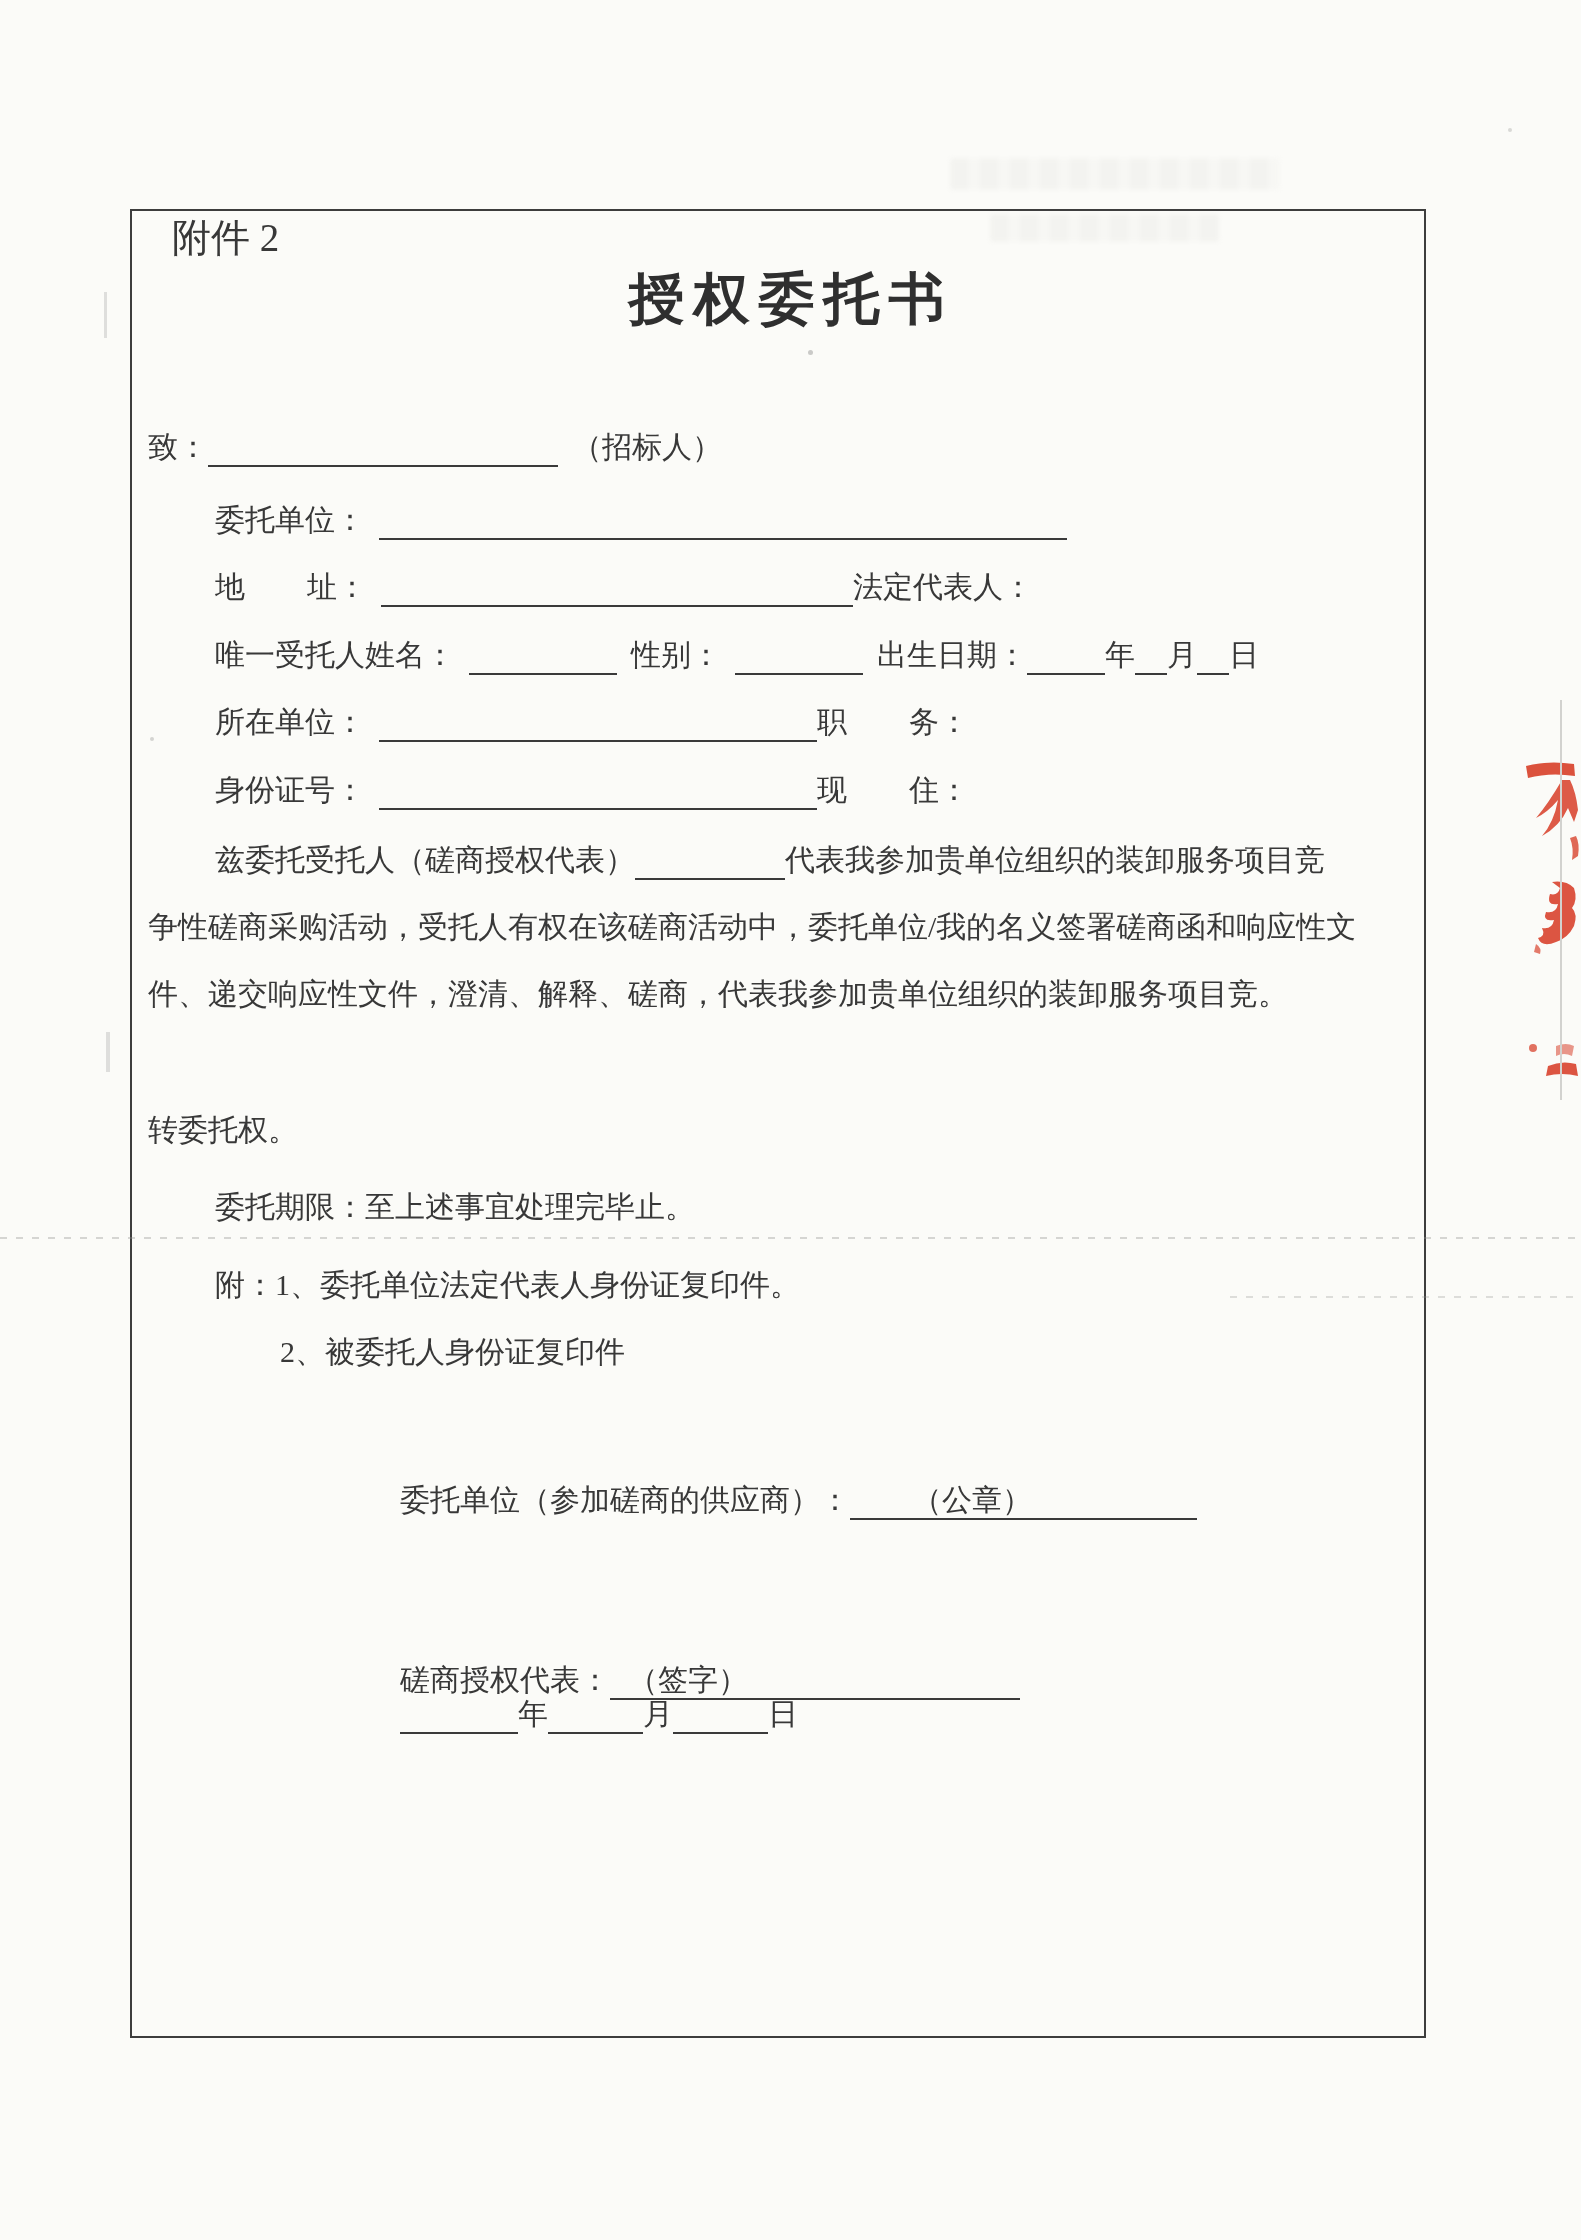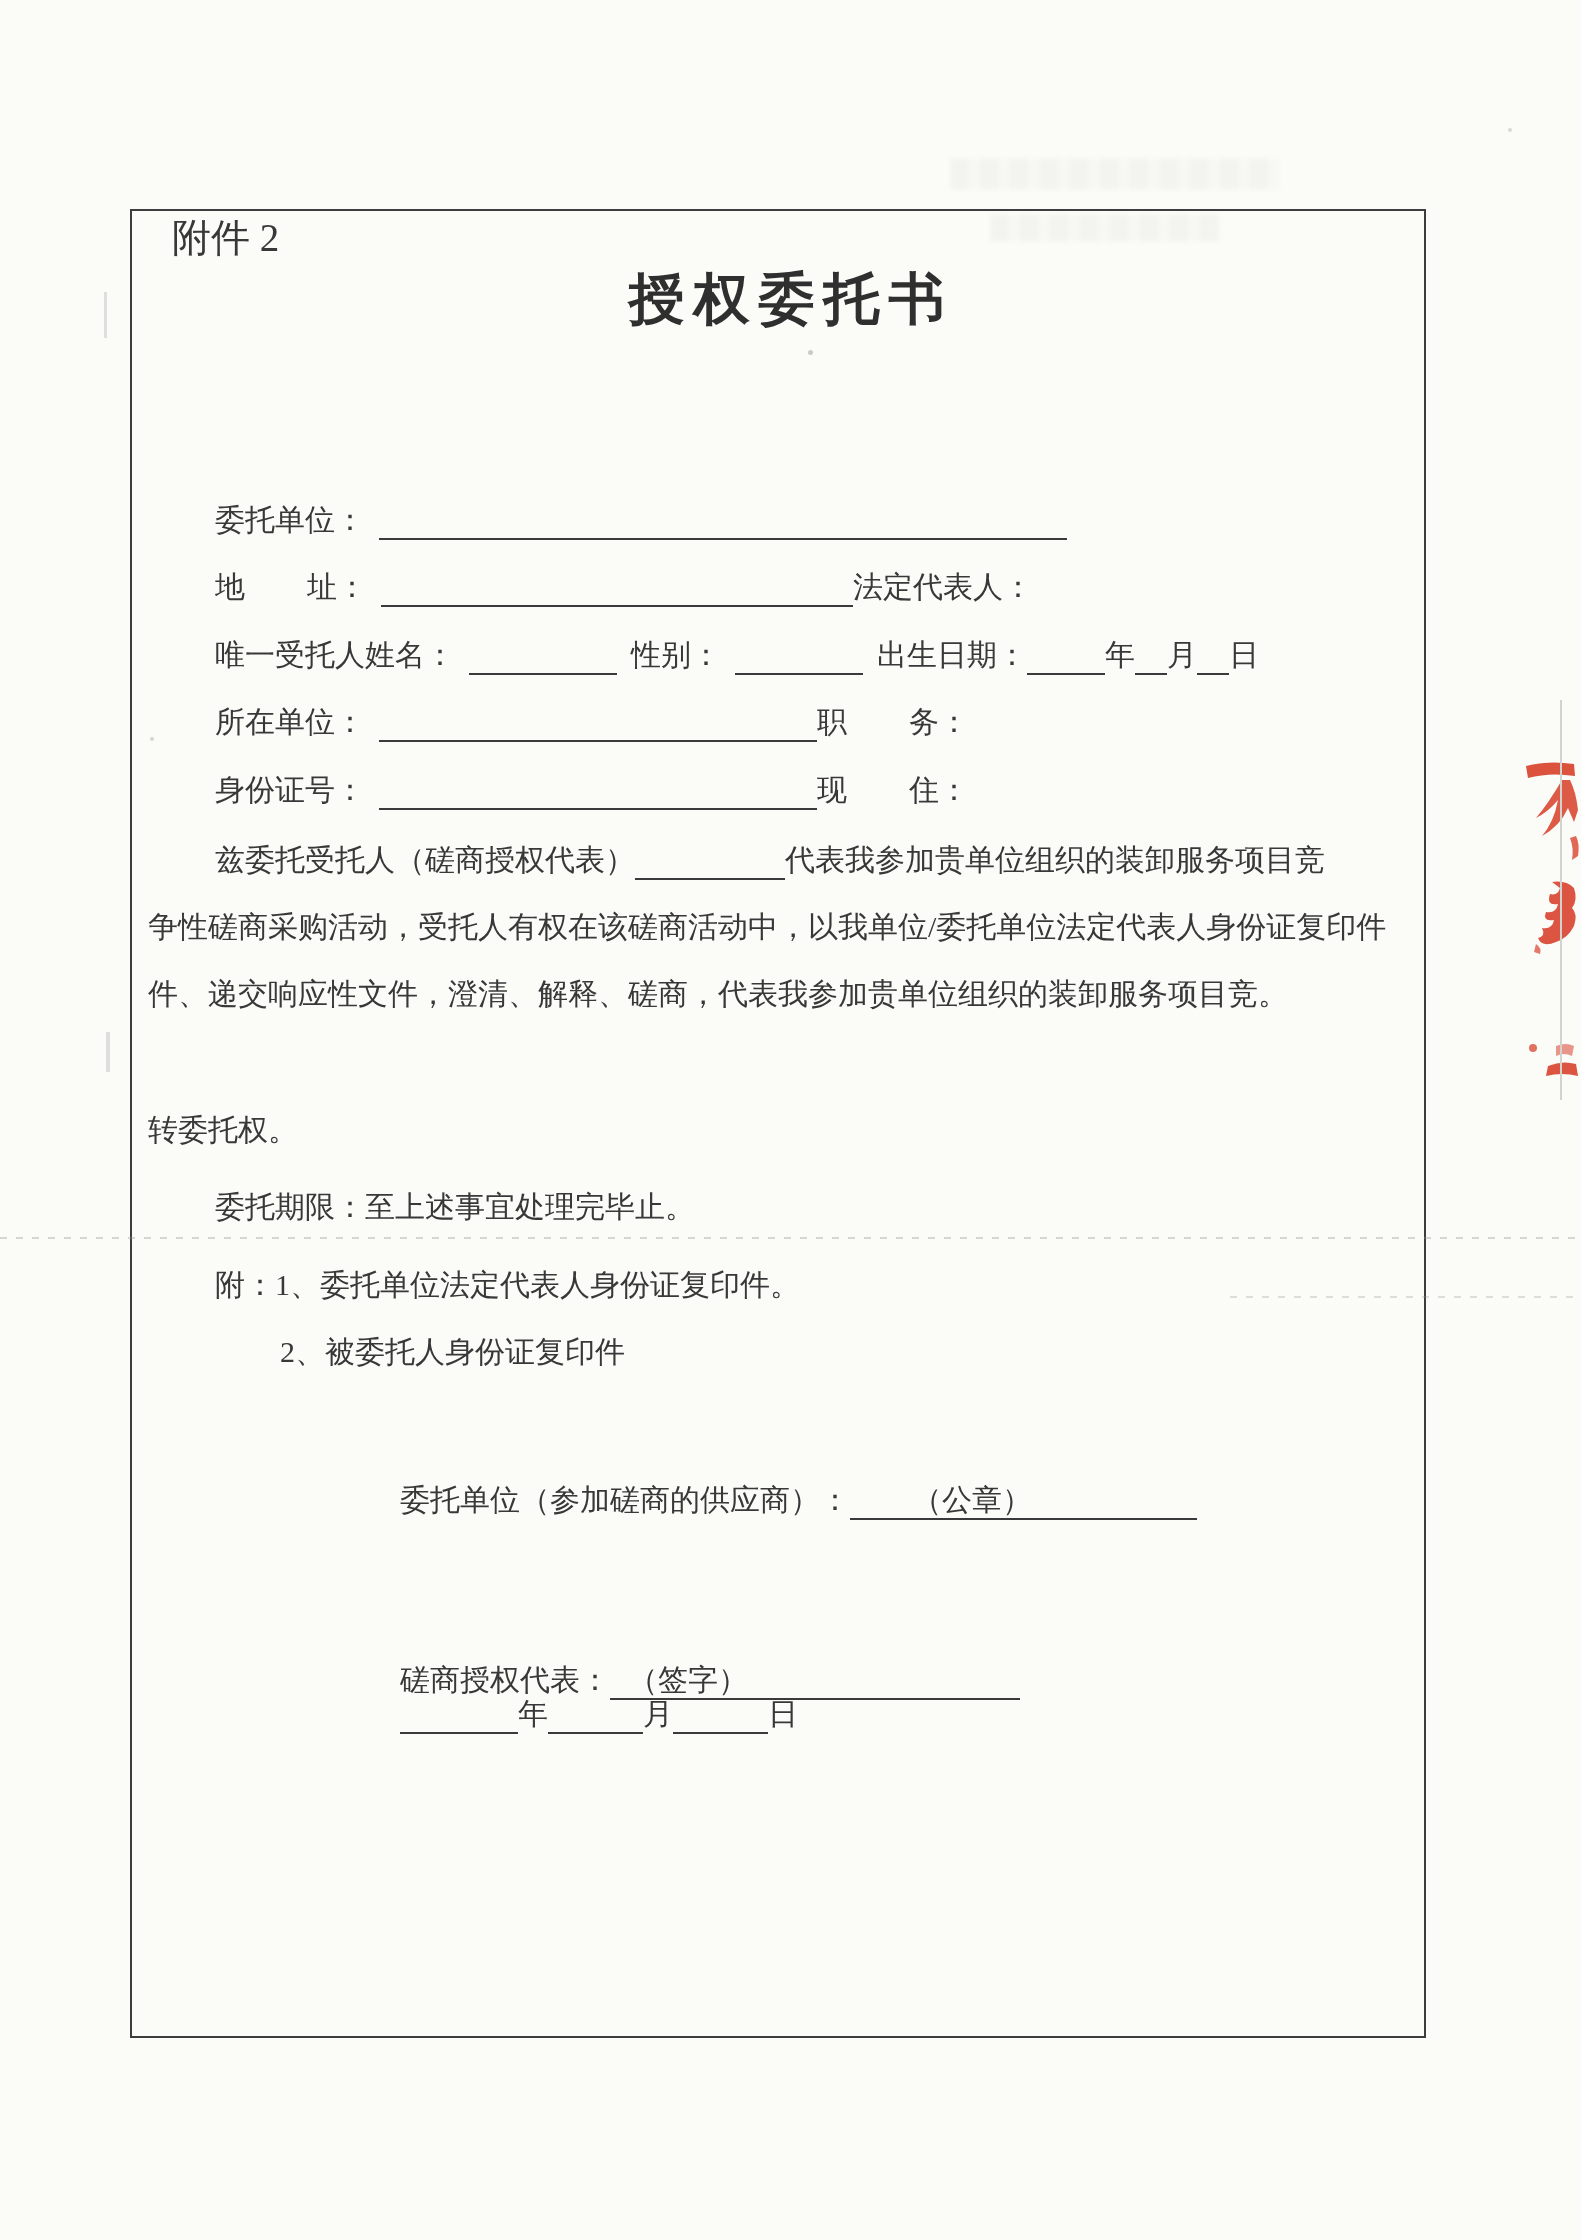--- a/index.html
+++ b/index.html
@@ -56,20 +56,23 @@
 <body>
 
 <div id="canvas">
 
   <div id="frame"></div>
 
   <div class="line" id="attach-label">附件 2</div>
 
   <div id="doc-title">授权委托书</div>
 
+  <div class="line" style="left:148px;top:425px">
+    <span>致：</span><span class="ug" style="width:350px"></span><span class="gapS"></span><span>（招标人）</span>
+  </div>
 
   <div class="line" style="left:215px;top:498px">
     <span>委托单位：</span><span class="gapS"></span><span class="ug" style="width:688px"></span>
   </div>
 
   <div class="line" style="left:215px;top:565px">
     <span>地</span><span class="gap2"></span><span>址：</span><span class="gapS"></span><span class="ug" style="width:472px"></span><span>法定代表人：</span>
   </div>
 
   <div class="line" style="left:215px;top:633px">
@@ -80,21 +83,21 @@
     <span>所在单位：</span><span class="gapS"></span><span class="ug" style="width:438px"></span><span>职</span><span class="gap2"></span><span>务：</span>
   </div>
 
   <div class="line" style="left:215px;top:768px">
     <span>身份证号：</span><span class="gapS"></span><span class="ug" style="width:438px"></span><span>现</span><span class="gap2"></span><span>住：</span>
   </div>
 
   <div class="line" style="left:215px;top:838px">
     <span>兹委托受托人（磋商授权代表）</span><span class="ug" style="width:150px"></span><span>代表我参加贵单位组织的装卸服务项目竞</span>
   </div>
-  <div class="line" style="left:148px;top:905px">争性磋商采购活动，受托人有权在该磋商活动中，以我单位/委托单位法定代表人身份证复印件</div>
+  <div class="line" style="left:148px;top:905px">争性磋商采购活动，受托人有权在该磋商活动中，委托单位/我的名义签署磋商函和响应性文</div>
   <div class="line" style="left:148px;top:972px">件、递交响应性文件，澄清、解释、磋商，代表我参加贵单位组织的装卸服务项目竞。</div>
 
   <div class="line" style="left:148px;top:1108px">转委托权。</div>
 
   <div class="line" style="left:215px;top:1185px">委托期限：至上述事宜处理完毕止。</div>
 
   <div class="line" style="left:215px;top:1263px">
     <span>附：</span><span>1、委托单位法定代表人身份证复印件。</span>
   </div>
   <div class="line" style="left:280px;top:1330px">2、被委托人身份证复印件</div>

